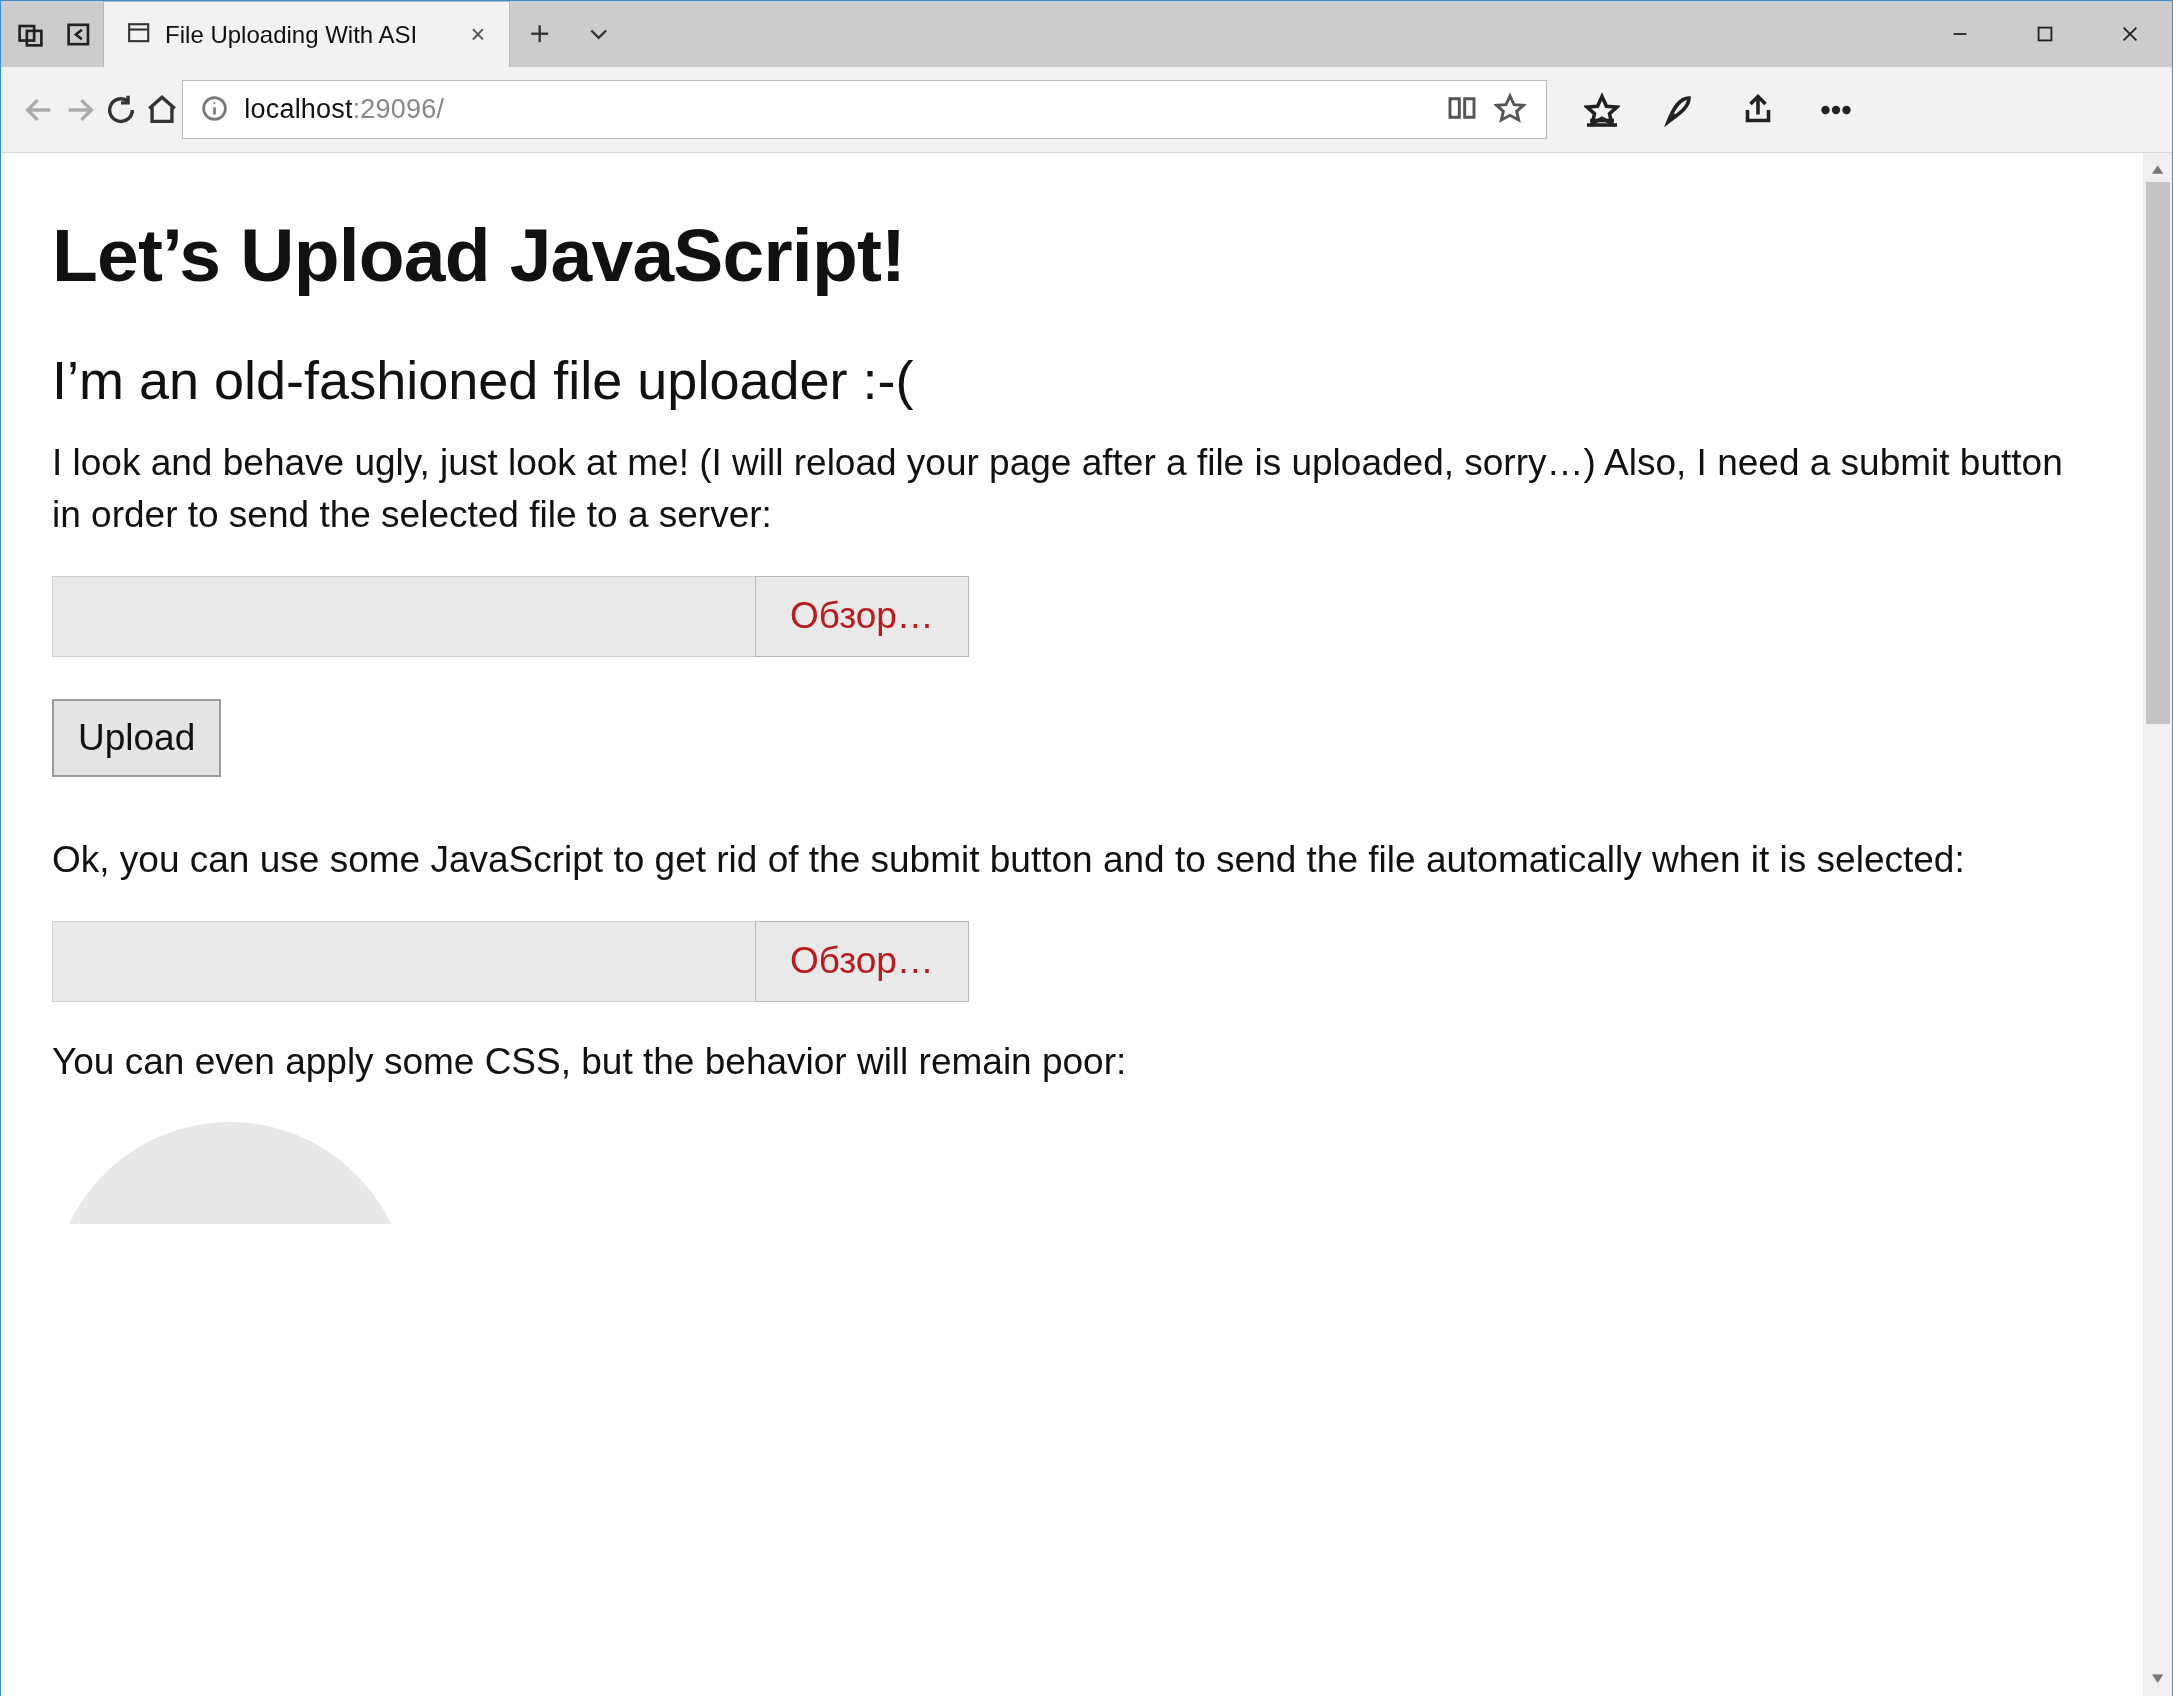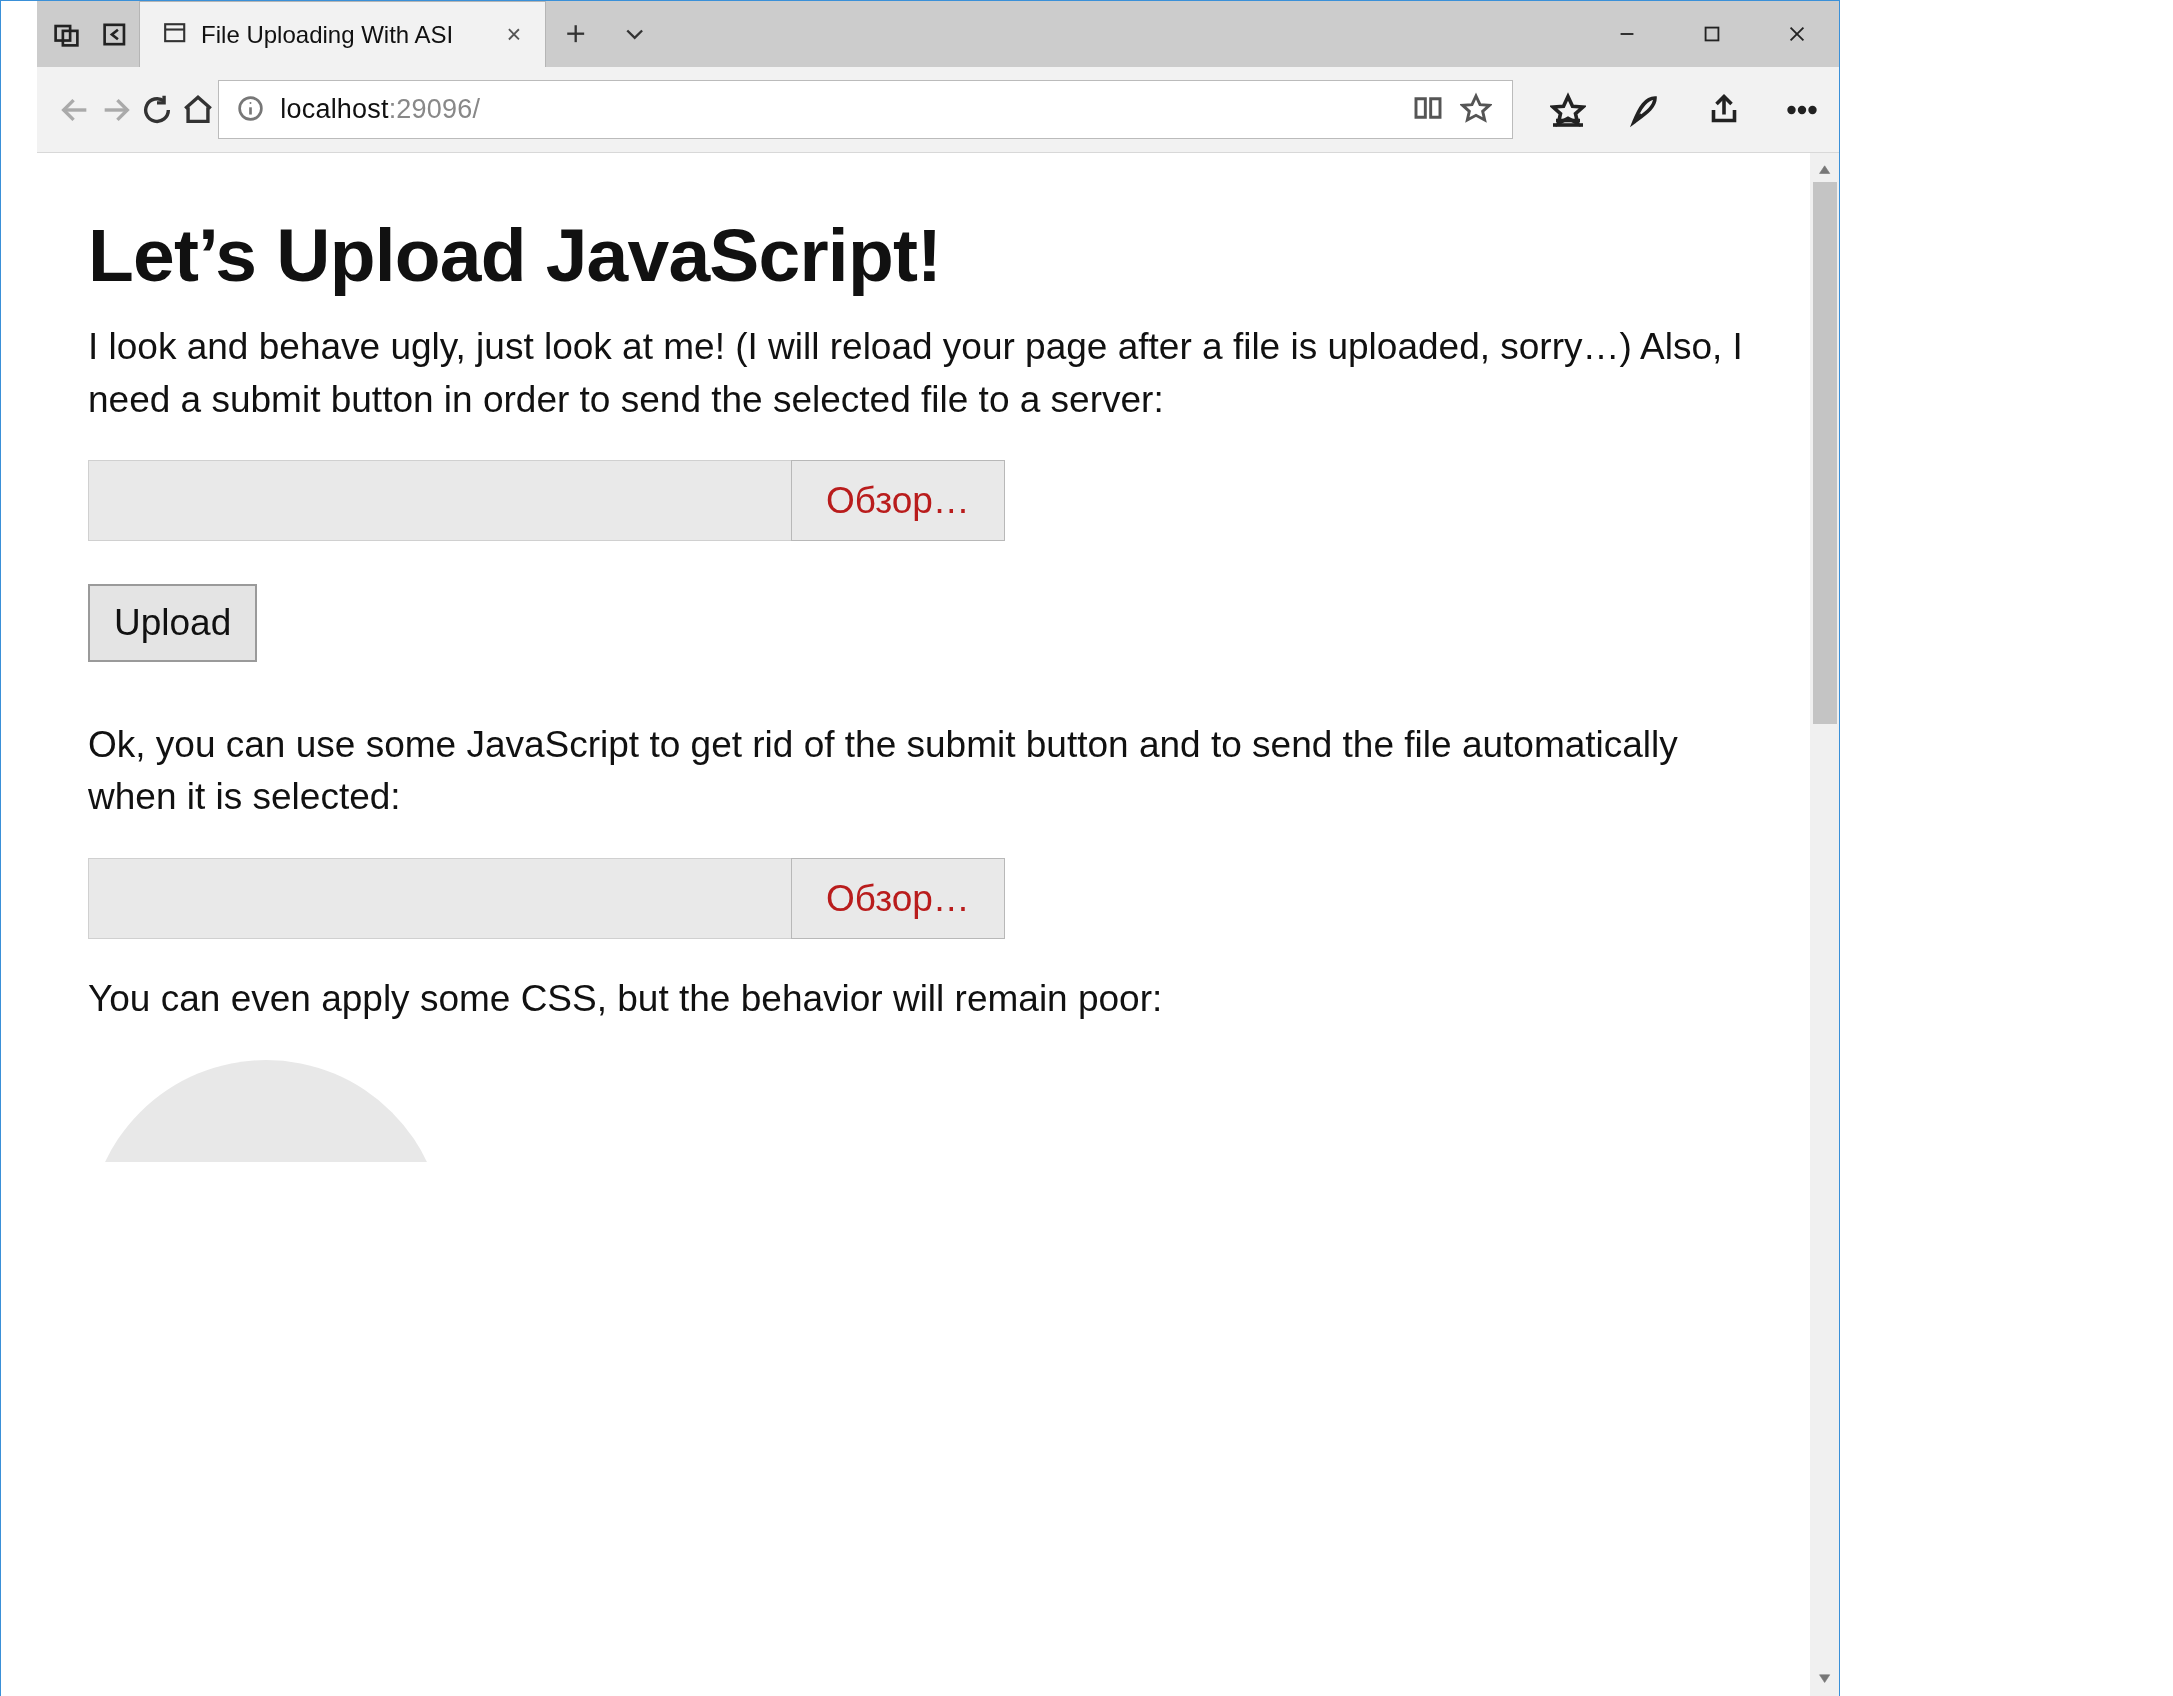--- a/index.html
+++ b/index.html
@@ -4,26 +4,25 @@
 <style>
   * { box-sizing: border-box; }
   html, body {
     margin: 0; padding: 0;
     width: 2173px; height: 1697px;
     font-family: "Segoe UI", Arial, sans-serif;
     overflow: hidden;
     background: #fff;
   }
   .window {
-    width: 1840px; height: 1697px;
+    width: 2173px; height: 1697px;
     border: 1.7px solid #3a90d8;
     background: #fff;
     display: flex; flex-direction: column;
     position: relative;
-    padding-left: 36px;
   }
 
   
   .titlebar {
     height: 66px;
     background: #cccccc;
     display: flex;
     align-items: stretch;
     position: relative;
   }
@@ -302,20 +301,21 @@
             <circle cx="12" cy="12" r="1.6" fill="#222"></circle>
             <circle cx="19" cy="12" r="1.6" fill="#222"></circle>
           </svg>
       </span>
     </div>
   </div>
 
   <div class="viewport">
     <div class="page">
       <h1 class="page-h1">Let’s Upload JavaScript!</h1>
+      <h2 class="page-h2">I’m an old-fashioned file uploader :-(</h2>
       <p class="body">I look and behave ugly, just look at me! (I will reload your page after a file is uploaded, sorry…) Also, I need a submit button in order to send the selected file to a server:</p>
 
       <div class="file-row">
         <div class="file-name-box"></div>
         <div class="browse-btn">Обзор…</div>
       </div>
 
       <div class="submit-btn">Upload</div>
 
       <p class="body">Ok, you can use some JavaScript to get rid of the submit button and to send the file automatically when it is selected:</p>

